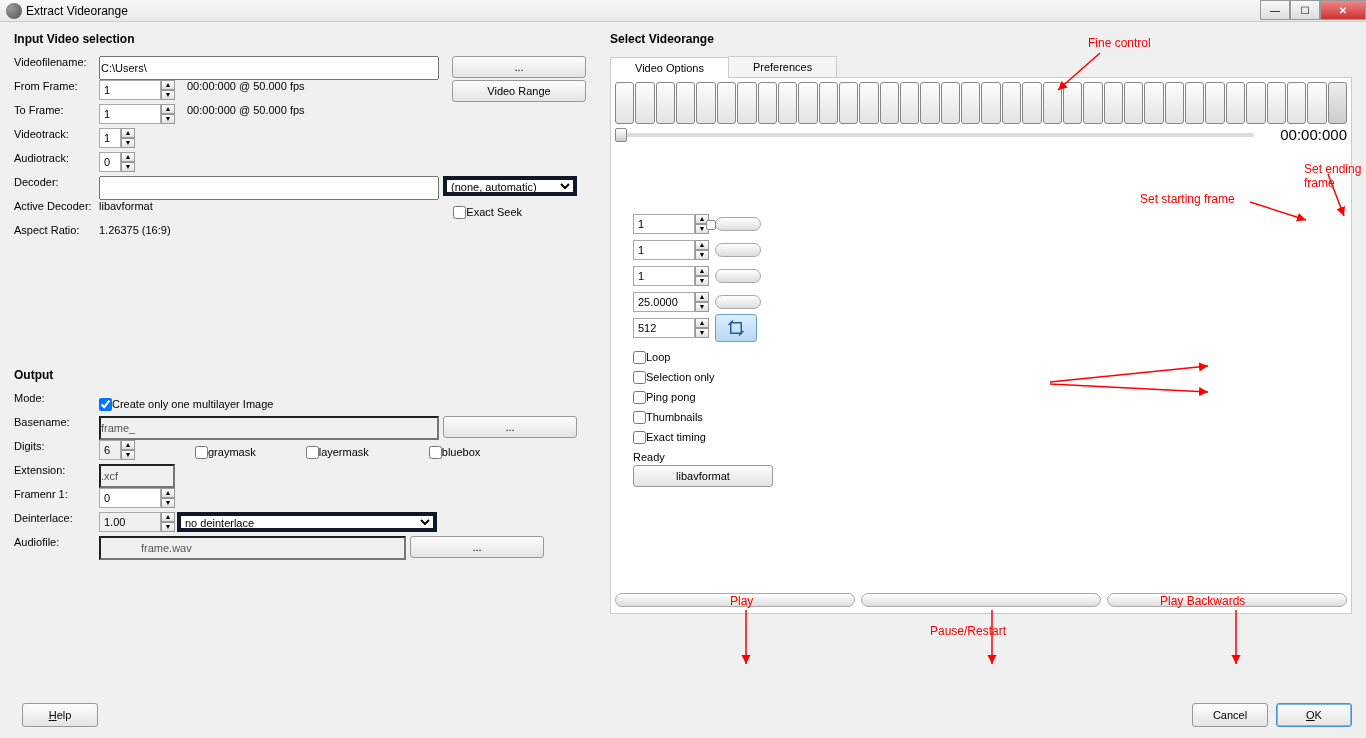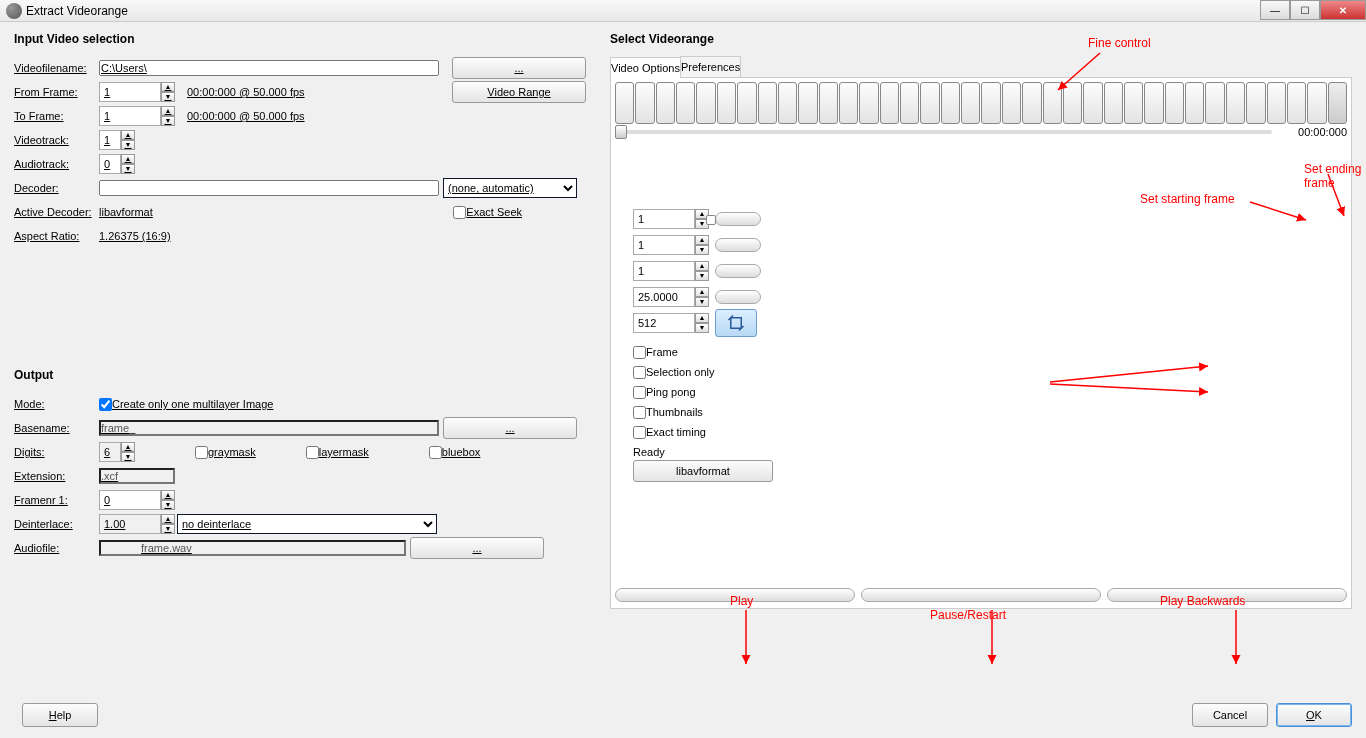--- a/index.html
+++ b/index.html
@@ -15,56 +15,56 @@
 
 
 .main { display: flex; height: 660px; }
 .left { width: 600px; padding: 10px 14px; }
 .right { flex: 1; padding: 10px 14px 0 10px; }
 
 
 .section-title { font-weight: bold; font-size: 12px; margin-bottom: 10px; }
 
 
-.form-row { display: flex; align-items: center; height: 24px; margin-bottom: 0; text-decoration: underline; }
+.form-row { display: flex; height: 24px; margin-bottom: 0; }
 .form-row label.lbl { width: 85px; }
 .txt.disabled { background: #f0f0f0; color: #555; }
 .spinner { display: inline-flex; }
 .spinner input { width: 62px; height: 20px; border: 1px solid #aaa; padding: 0 4px; }
 .spinner .arrows { display: flex; flex-direction: column; width: 14px; }
 .spinner .arrows span { height: 10px; border: 1px solid #999; background: linear-gradient(#fff,#e0e0e0); font-size: 7px; text-align: center; line-height: 8px; cursor: pointer; }
 
 
 .btn { height: 22px; border: 1px solid #999; background: linear-gradient(#fdfdfd,#e4e4e4); border-radius: 3px; cursor: pointer; display: inline-flex; align-items: center; justify-content: center; padding: 0 8px; }
 .btn.wide { width: 134px; }
 
-select.sel { height: 20px; border: 1px solid #0f172a; background: #fff; }
+select.sel { height: 20px; border: 4px solid #0f172a; background: #fff; }
 
 
 .chk { display: inline-flex; align-items: center; gap: 0; }
 .chk input { width: 13px; height: 13px; }
 
 
 .tabs { display: flex; border-bottom: 1px solid #ccc; }
-.tab { padding: 4px 0; border: 1px solid #ccc; background: #f4f4f4; margin-right: -1px; border-bottom: none; cursor: pointer; }
+.tab { padding: 4px 24px; border: 1px solid #ccc; background: #f4f4f4; margin-right: -1px; border-bottom: none; cursor: pointer; }
 .tab.active { background: #fff; position: relative; top: 1px; }
 
 .video-label { padding: 4px 0 2px 4px; font-weight: bold; }
 .video-label .smudge { display: inline-block; width: 190px; height: 12px; background: repeating-linear-gradient(45deg, #ddd, #ddd 3px, #eee 3px, #eee 6px); vertical-align: middle; border-radius: 2px; }
 
 
 .thumbstrip { display: flex; gap: 1px; margin: 2px 2px 0 2px; }
 .thumbstrip .thumb { flex: 1; height: 42px; border: 1px solid #888; border-radius: 3px; background: linear-gradient(#fdfdfd,#e3e3e3); }
 .thumbstrip .thumb.active { background: linear-gradient(#eee,#ccc); }
 
 
 .slider-row { display: flex; align-items: center; gap: 6px; margin: 2px 2px 0 2px; }
 .slider { flex: 1; height: 4px; background: #ddd; position: relative; border-radius: 2px; }
 .slider .handle { position: absolute; left: 0; top: -5px; width: 12px; height: 14px; background: linear-gradient(#fff,#ccc); border: 1px solid #888; border-radius: 2px; }
-.time-label { font-size: 11px; padding-left: 20px; }
+.time-label { font-size: 15px; padding-left: 20px; }
 
 
 .preview-area { display: flex; margin-top: 8px; }
 .preview { width: 505px; height: 411px; background: #000; margin-left: 46px; position: relative; }
 .preview .annot-check { position: absolute; color: #f00; font-size: 12px; top: 112px; left: 60px; white-space: nowrap; }
 
 
 .rctrl { flex: 1; padding-left: 20px; position: relative; }
 .rctrl .row { display: flex; align-items: center; gap: 6px; height: 26px; }
 .rctrl .spin2 { display: inline-flex; }
@@ -383,21 +383,21 @@
               <svg viewBox="0 0 24 24">
                   <rect x="5" y="5" width="14" height="14" fill="none" stroke="#2a5a9a" stroke-width="2"></rect>
                   <path d="M2 8 L8 2 M16 22 L22 16" stroke="#2a5a9a" stroke-width="2"></path>
                 </svg>
             </span>
           </div>
 
           <div class="chklist">
             <label class="chk">
                 <input type="checkbox" style="">
-                <span>Frame</span>
+                <span>Loop</span>
               </label>
             <label class="chk">
                 <input type="checkbox" style="">
                 <span>Selection only</span>
               </label>
             <label class="chk">
                 <input type="checkbox" style="">
                 <span>Ping pong</span>
               </label>
             <label class="chk">
@@ -459,21 +459,21 @@
 <svg class="arrow-svg" style="left:1040px;top:362px;width:180px;height:50px">
   <line x1="10" y1="20" x2="168" y2="4" stroke="#f00" stroke-width="1.5" marker-end="url(#ah1)"></line>
   <line x1="10" y1="22" x2="168" y2="30" stroke="#f00" stroke-width="1.5" marker-end="url(#ah1)"></line>
 </svg>
 
 <div class="annot" style="left:730px;top:594px">Play</div>
 <svg class="arrow-svg" style="left:738px;top:608px;width:20px;height:62px">
     <line x1="8" y1="2" x2="8" y2="56" stroke="#f00" stroke-width="1.5" marker-end="url(#ah1)"></line>
   </svg>
 
-<div class="annot" style="left:930px;top:608px">Pause/Restart</div>
+<div class="annot" style="left:930px;top:624px">Pause/Restart</div>
 <svg class="arrow-svg" style="left:984px;top:608px;width:20px;height:62px">
     <line x1="8" y1="2" x2="8" y2="56" stroke="#f00" stroke-width="1.5" marker-end="url(#ah1)"></line>
   </svg>
 
 <div class="annot" style="left:1160px;top:594px">Play Backwards</div>
 <svg class="arrow-svg" style="left:1228px;top:608px;width:20px;height:62px">
     <line x1="8" y1="2" x2="8" y2="56" stroke="#f00" stroke-width="1.5" marker-end="url(#ah1)"></line>
   </svg>
 
 </body></html>

